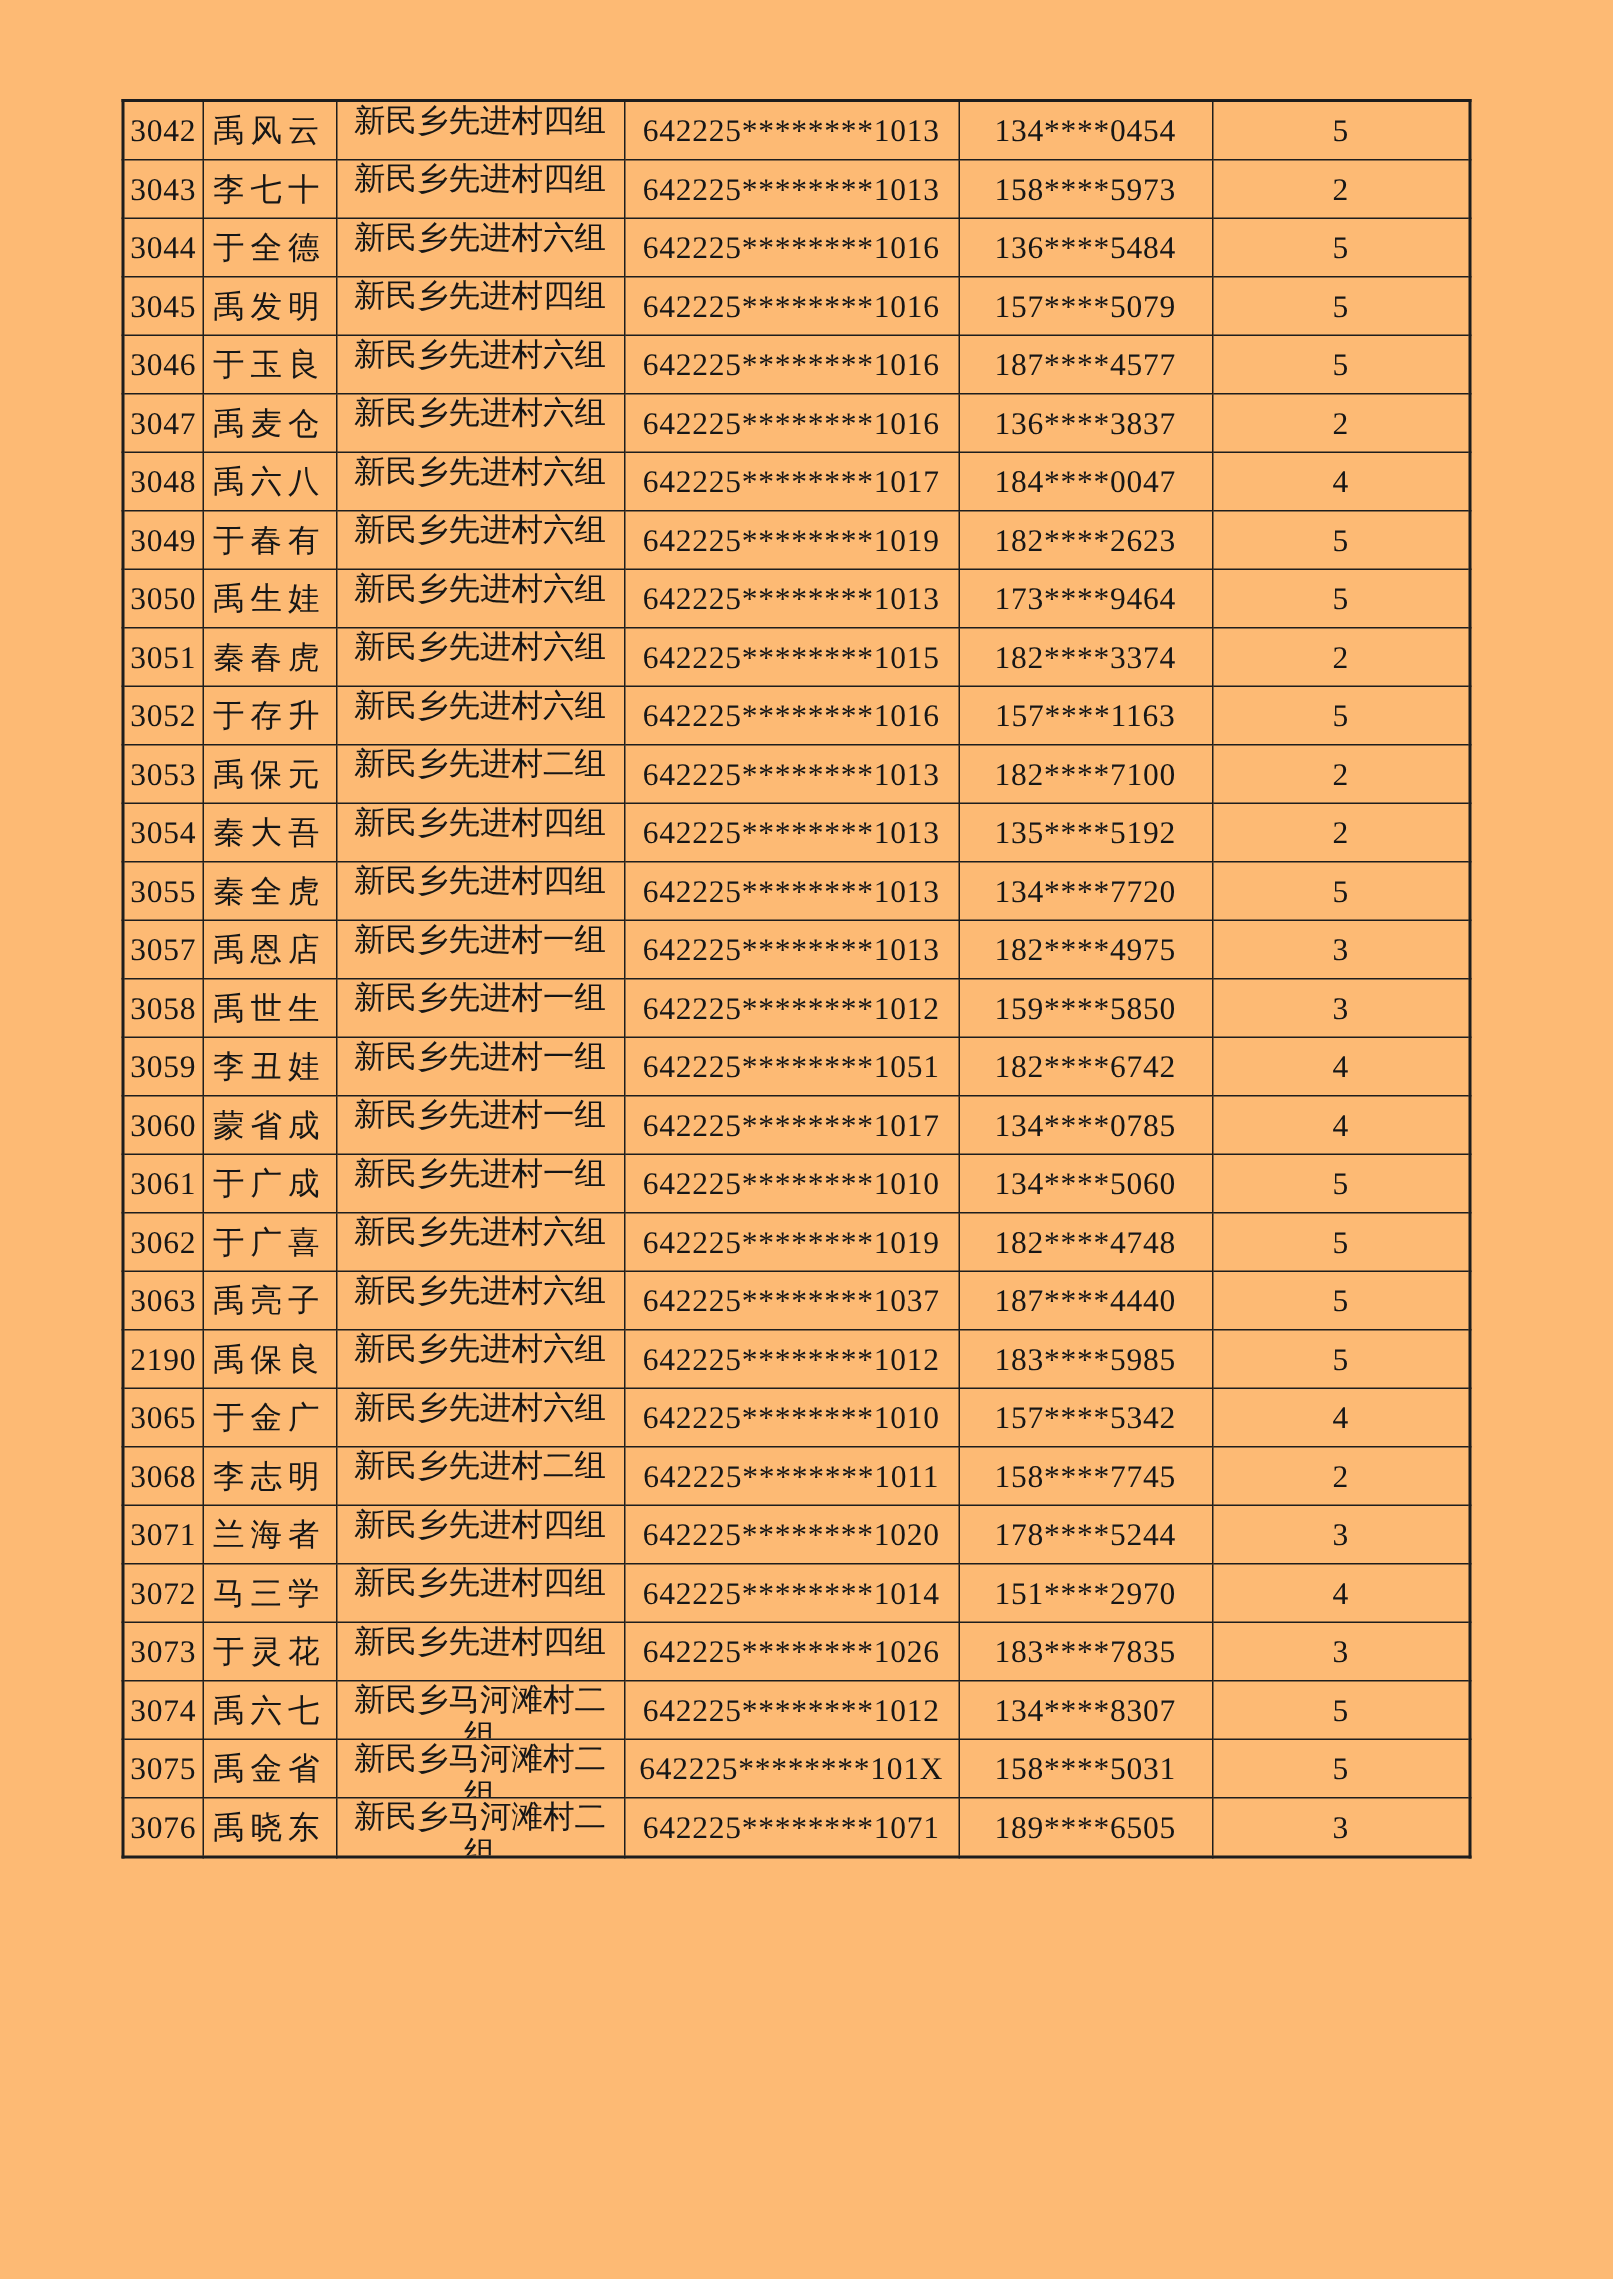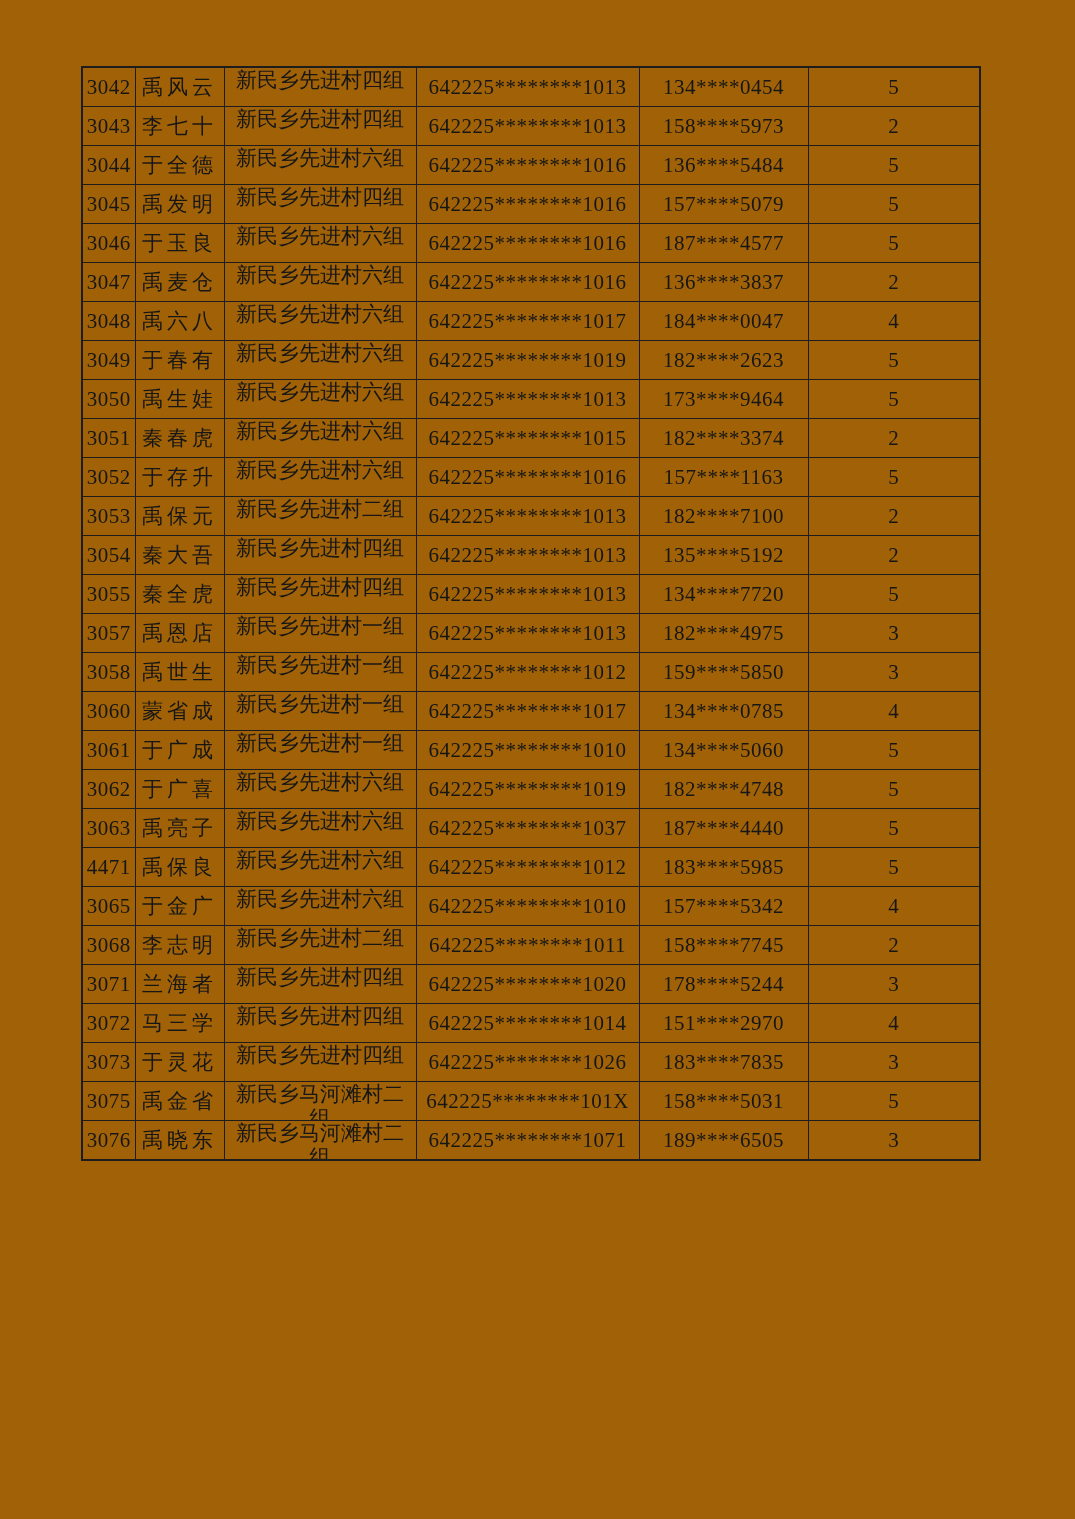--- a/index.html
+++ b/index.html
@@ -10,21 +10,21 @@
   body {
     width: 1075px;
     height: 1519px;
     font-family: "Liberation Serif", "DejaVu Serif", serif;
     color: #161616;
   }
   .page {
     position: relative;
     width: 1075px;
     height: 1519px;
-    background: #a16207;
+    background: #fdba74;
     overflow: hidden;
   }
   table.roster {
     position: absolute;
     left: 81px;
     top: 66px;
     width: 898px;
     table-layout: fixed;
     border-collapse: collapse;
     border: 2.5px solid #1d1d1d;
@@ -412,20 +412,40 @@
             <div class="cell cell-id">642225********1012</div>
           </td>
     <td>
             <div class="cell cell-phone">159****5850</div>
           </td>
     <td>
             <div class="cell cell-count">3</div>
           </td>
   </tr>
 
+  <tr>
+    <td>
+            <div class="cell cell-serial">3059</div>
+          </td>
+    <td>
+            <div class="cell cell-name">李丑娃</div>
+          </td>
+    <td>
+            <div class="cell cell-addr">新民乡先进村一组</div>
+          </td>
+    <td>
+            <div class="cell cell-id">642225********1051</div>
+          </td>
+    <td>
+            <div class="cell cell-phone">182****6742</div>
+          </td>
+    <td>
+            <div class="cell cell-count">4</div>
+          </td>
+  </tr>
 
   <tr>
     <td>
             <div class="cell cell-serial">3060</div>
           </td>
     <td>
             <div class="cell cell-name">蒙省成</div>
           </td>
     <td>
             <div class="cell cell-addr">新民乡先进村一组</div>
@@ -499,21 +519,21 @@
     <td>
             <div class="cell cell-phone">187****4440</div>
           </td>
     <td>
             <div class="cell cell-count">5</div>
           </td>
   </tr>
 
   <tr>
     <td>
-            <div class="cell cell-serial">4471</div>
+            <div class="cell cell-serial">2190</div>
           </td>
     <td>
             <div class="cell cell-name">禹保良</div>
           </td>
     <td>
             <div class="cell cell-addr">新民乡先进村六组</div>
           </td>
     <td>
             <div class="cell cell-id">642225********1012</div>
           </td>
@@ -627,20 +647,40 @@
             <div class="cell cell-id">642225********1026</div>
           </td>
     <td>
             <div class="cell cell-phone">183****7835</div>
           </td>
     <td>
             <div class="cell cell-count">3</div>
           </td>
   </tr>
 
+  <tr>
+    <td>
+            <div class="cell cell-serial">3074</div>
+          </td>
+    <td>
+            <div class="cell cell-name">禹六七</div>
+          </td>
+    <td>
+            <div class="cell cell-addr">新民乡马河滩村二组</div>
+          </td>
+    <td>
+            <div class="cell cell-id">642225********1012</div>
+          </td>
+    <td>
+            <div class="cell cell-phone">134****8307</div>
+          </td>
+    <td>
+            <div class="cell cell-count">5</div>
+          </td>
+  </tr>
 
   <tr>
     <td>
             <div class="cell cell-serial">3075</div>
           </td>
     <td>
             <div class="cell cell-name">禹金省</div>
           </td>
     <td>
             <div class="cell cell-addr">新民乡马河滩村二组</div>

